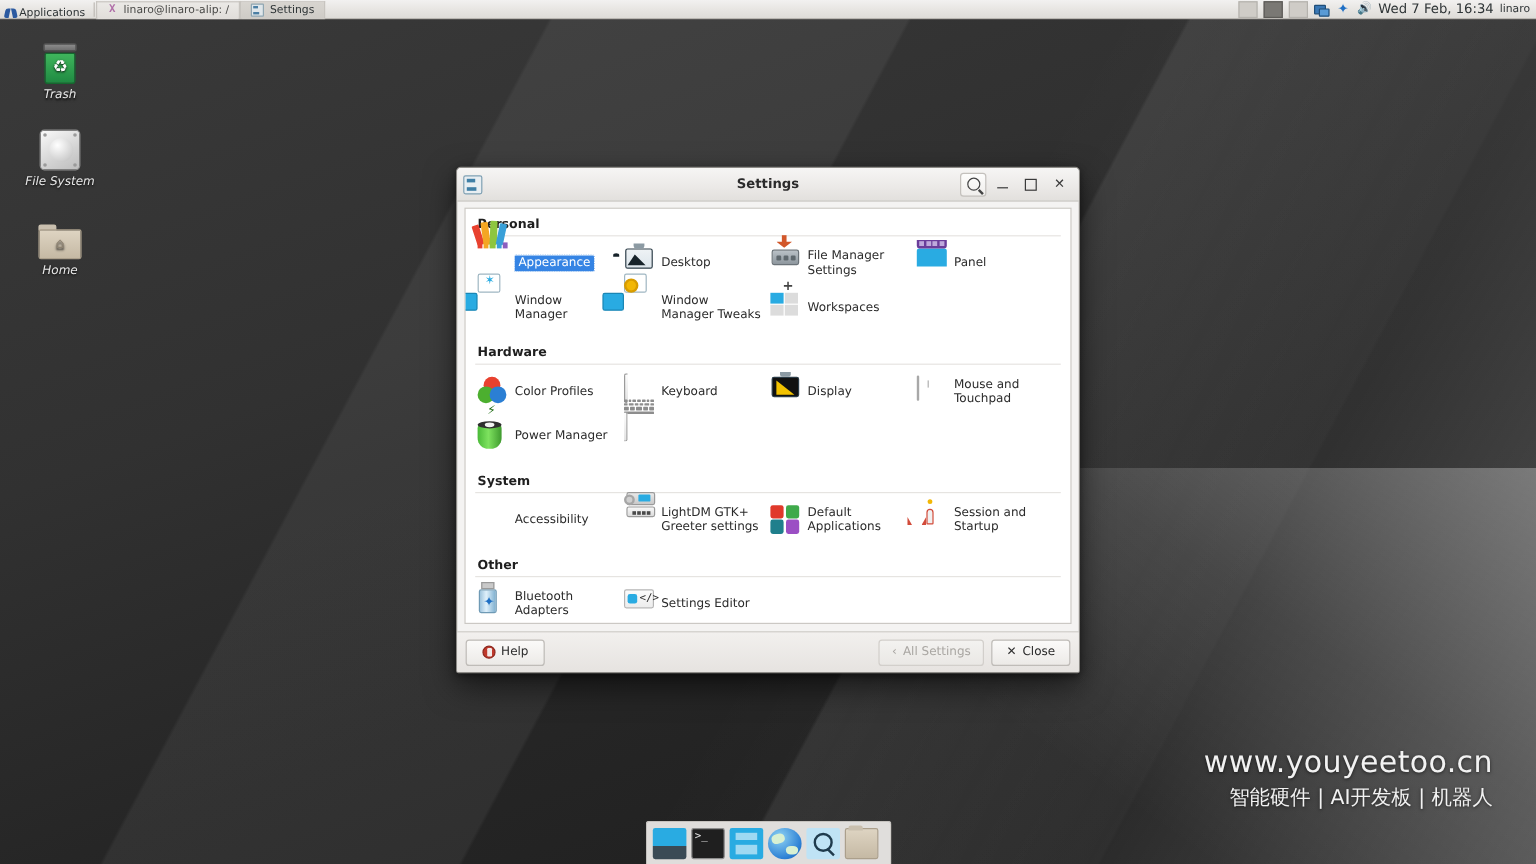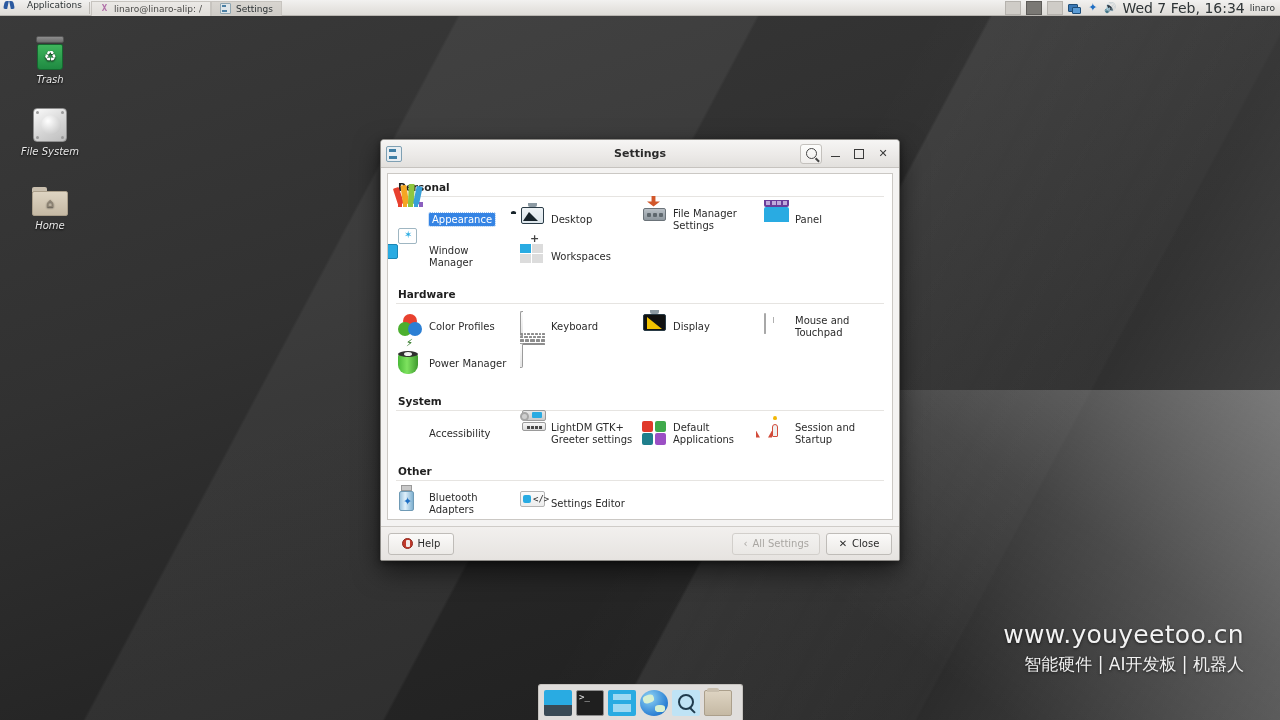--- a/index.html
+++ b/index.html
@@ -23,21 +23,21 @@
     pointer-events:none;
   }
   
   #panel{
     position:absolute;top:0;left:0;width:1280px;height:16px;
     background:linear-gradient(180deg,#f2f1f0 0%,#e8e6e3 50%,#dedcd8 100%);
     border-bottom:1px solid #b9b6b1;
     display:flex;align-items:center;font-size:9px;color:#2e3436;
     box-sizing:border-box;
   }
-  .app-menu{display:flex;align-items:flex-start;gap:13px;padding:0 6px 0 4px;height:16px;}
+  .app-menu{display:flex;align-items:flex-end;gap:2px;padding:0 6px 0 4px;height:16px;}
   .app-menu .lbl{font-size:9px;}
   .mouse-icon{width:10px;height:10px;position:relative;}
   .mouse-icon:before,.mouse-icon:after{
     content:"";position:absolute;background:#3465a4;
   }
   .mouse-icon:before{left:0;top:1px;width:4px;height:8px;border-radius:2px 0 0 2px;transform:skewX(-12deg);background:#2c5aa0;}
   .mouse-icon:after{right:0;top:1px;width:4px;height:8px;border-radius:0 2px 2px 0;transform:skewX(12deg);background:#2c5aa0;}
   .panel-sep{width:1px;height:12px;background:#bdbab5;margin:0 1px;}
   .task{
     display:flex;align-items:center;gap:5px;height:15px;padding:0 8px;margin-top:1px;
@@ -52,21 +52,21 @@
   .set-ico:before{content:"";position:absolute;left:1px;top:1px;width:4px;height:2px;background:#4b7fa4;}
   .set-ico:after{content:"";position:absolute;left:1px;bottom:1px;width:5px;height:2px;background:#4b7fa4;}
   #tray{margin-left:auto;display:flex;align-items:center;gap:5px;padding-right:5px;height:16px;}
   .tray-box{width:14px;height:12px;background:#cfccc7;border:1px solid #b5b2ad;}
   .tray-box.dark{background:#7a7874;border-color:#5d5b58;}
   .tray-ico{width:13px;height:12px;position:relative;}
   .ti-net:before{content:"";position:absolute;left:0;top:2px;width:8px;height:6px;background:#3a78b5;border:1px solid #1f4e79;border-radius:1px;}
   .ti-net:after{content:"";position:absolute;right:0;bottom:0;width:7px;height:5px;background:#5a9bd5;border:1px solid #1f4e79;border-radius:1px;}
   .ti-bt{color:#1f6fc4;font-size:11px;line-height:12px;text-align:center;}
   .ti-vol{color:#2e3436;font-size:10px;line-height:12px;text-align:center;}
-  .clock{font-size:14px;color:#2e3436;white-space:nowrap;}
+  .clock{font-size:11px;color:#2e3436;white-space:nowrap;}
   .userlbl{font-size:9px;color:#2e3436;}
   
   .dicon{position:absolute;width:96px;text-align:center;color:#e8e8e8;font-size:10px;text-shadow:0 1px 2px rgba(0,0,0,.9);}
   .dicon .glyph{height:42px;display:flex;align-items:flex-end;justify-content:center;margin-bottom:3px;}
   .dicon .cap{display:inline-block;padding:1px 3px;font-style:italic;}
   
   .ic-trash{width:30px;height:34px;position:relative;}
   .ic-trash .lid{position:absolute;top:0;left:1px;width:28px;height:7px;background:linear-gradient(180deg,#8d8d8d,#6e6e6e);border-radius:2px;border:1px solid #555;box-sizing:border-box;}
   .ic-trash .body{position:absolute;top:8px;left:2px;width:26px;height:26px;background:linear-gradient(180deg,#3fb55c,#1f8a42);border-radius:2px 2px 3px 3px;border:1px solid #15682f;box-sizing:border-box;}
   .ic-trash .rec{position:absolute;top:13px;left:9px;color:#fff;font-size:14px;line-height:14px;}
@@ -373,20 +373,26 @@
         <span class="lab">Panel</span>
       </div>
       <div class="cell">
         <span class="ibox">
           <span class="i-wm"><span class="w2"></span><span class="w1"></span><span class="x">✶</span></span>
         </span>
         <span class="lab">Window Manager</span>
       </div>
       <div class="cell">
         <span class="ibox">
+          <span class="i-wm i-wmt"><span class="w2"></span><span class="w1"></span><span class="gear"></span></span>
+        </span>
+        <span class="lab">Window Manager Tweaks</span>
+      </div>
+      <div class="cell">
+        <span class="ibox">
           <span class="i-ws"><i class="q q1"></i><i class="q q2"></i><i class="q q3"></i><i class="q q4"></i><span class="plus">+</span></span>
         </span>
         <span class="lab">Workspaces</span>
       </div>
     </div>
 
     <div class="sect-title">Hardware</div>
     <div class="sect-rule"></div>
     <div class="grid">
       <div class="cell">

